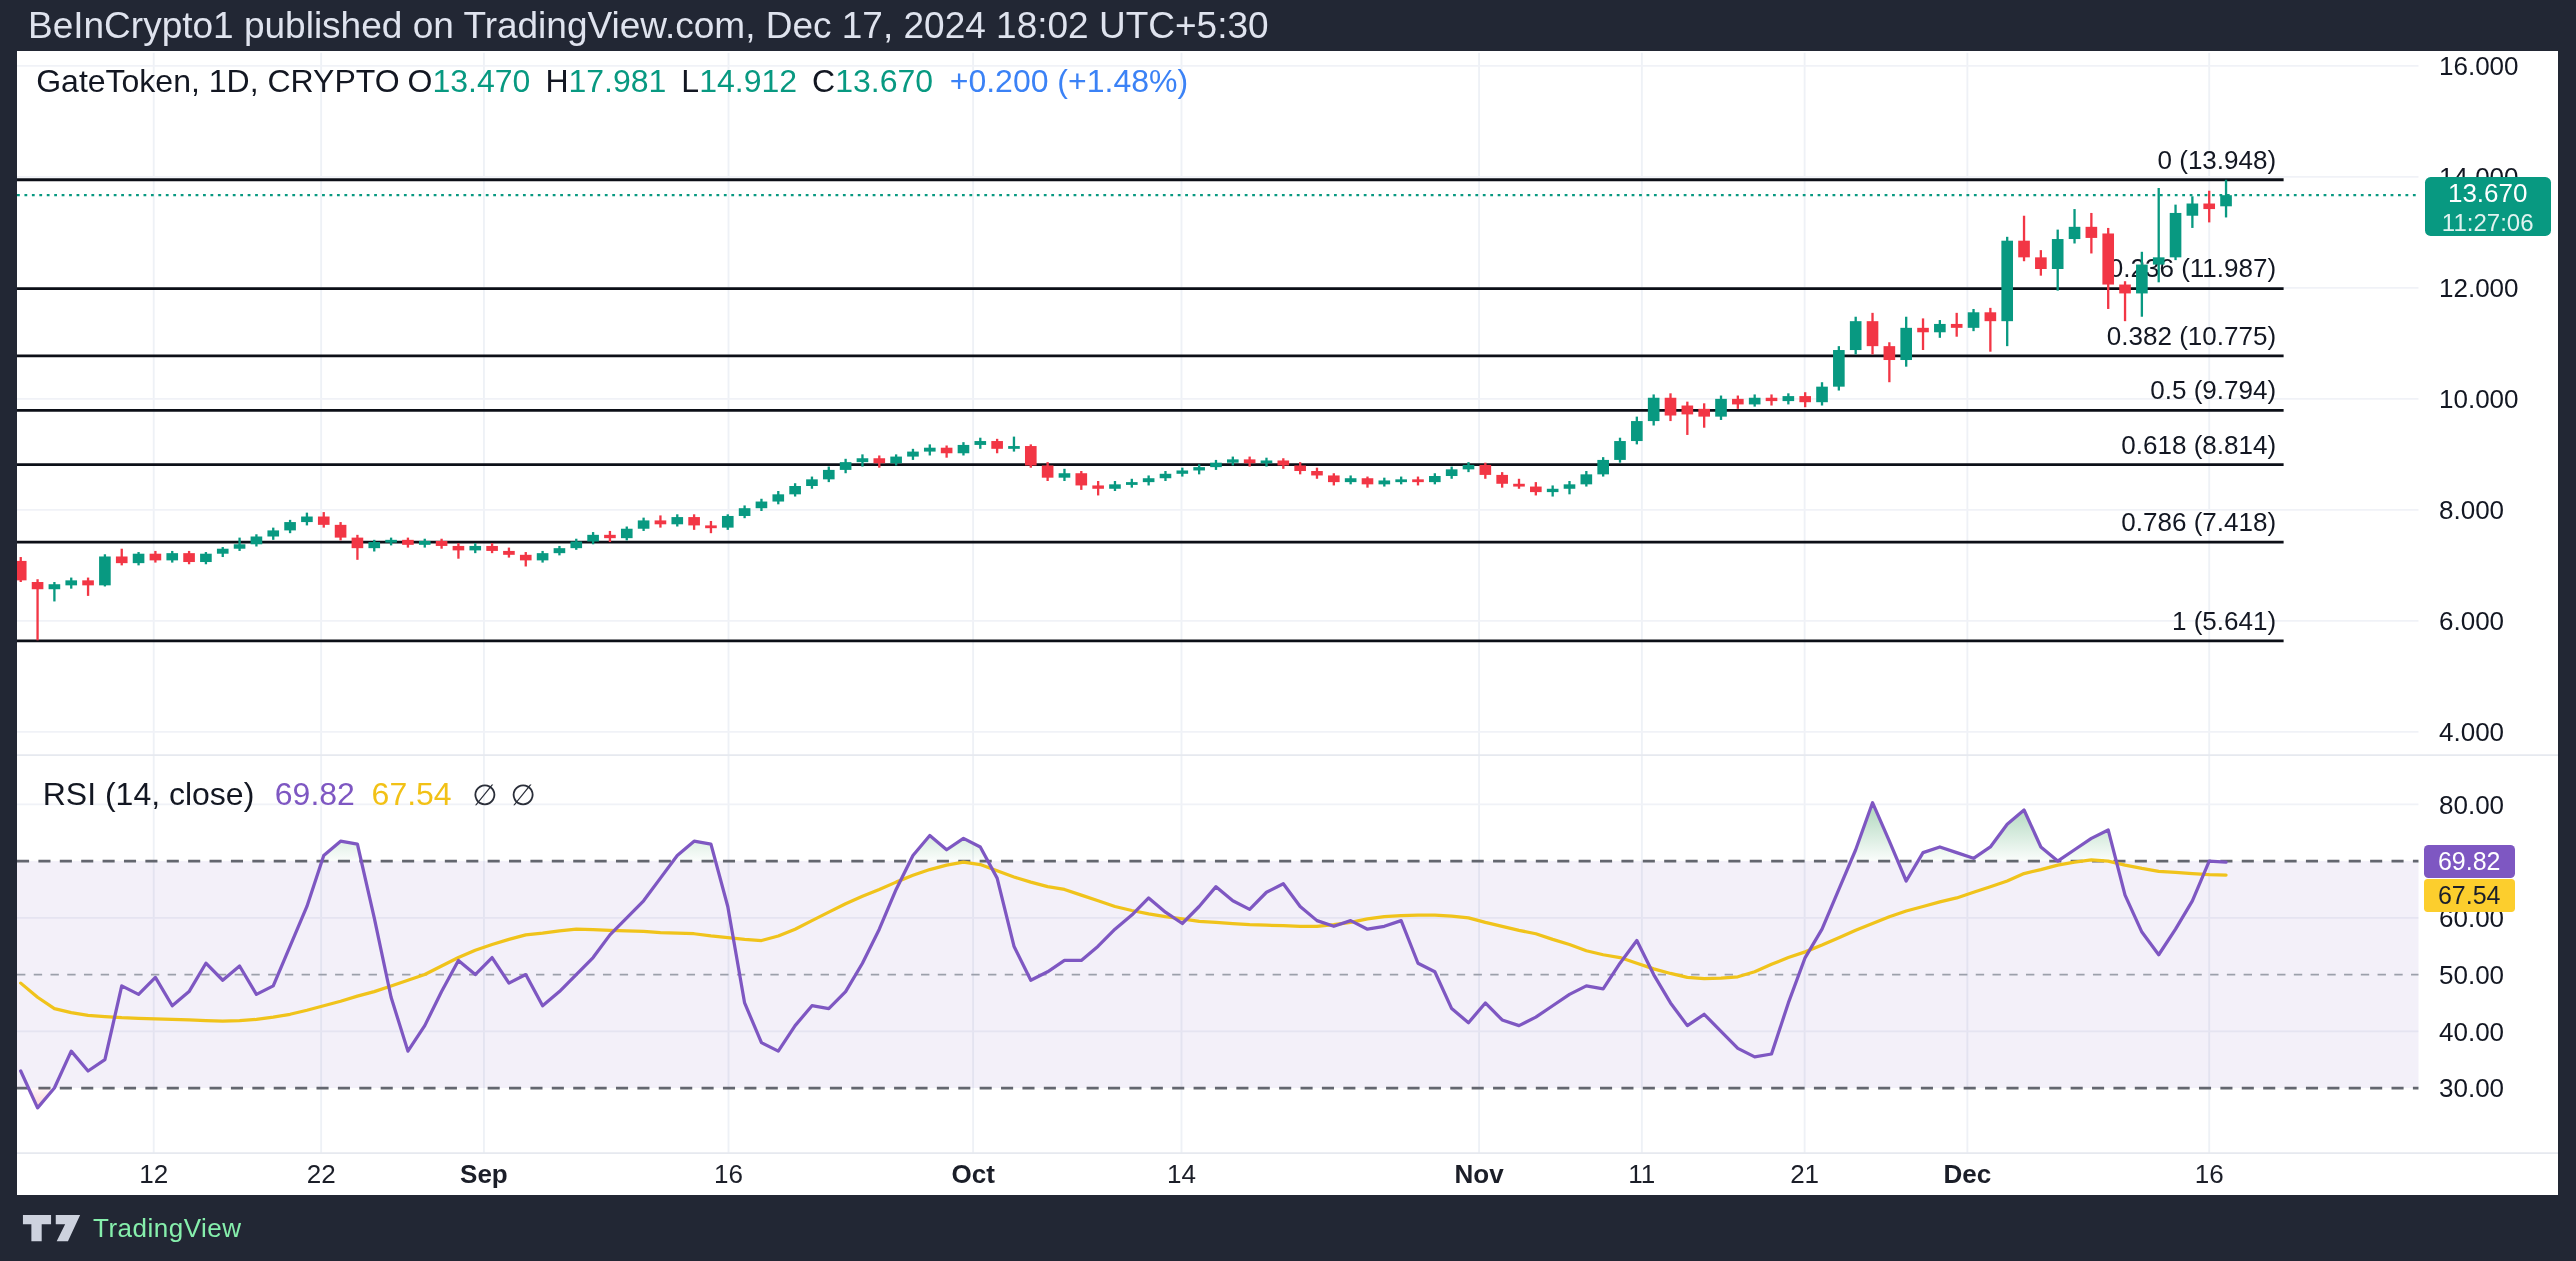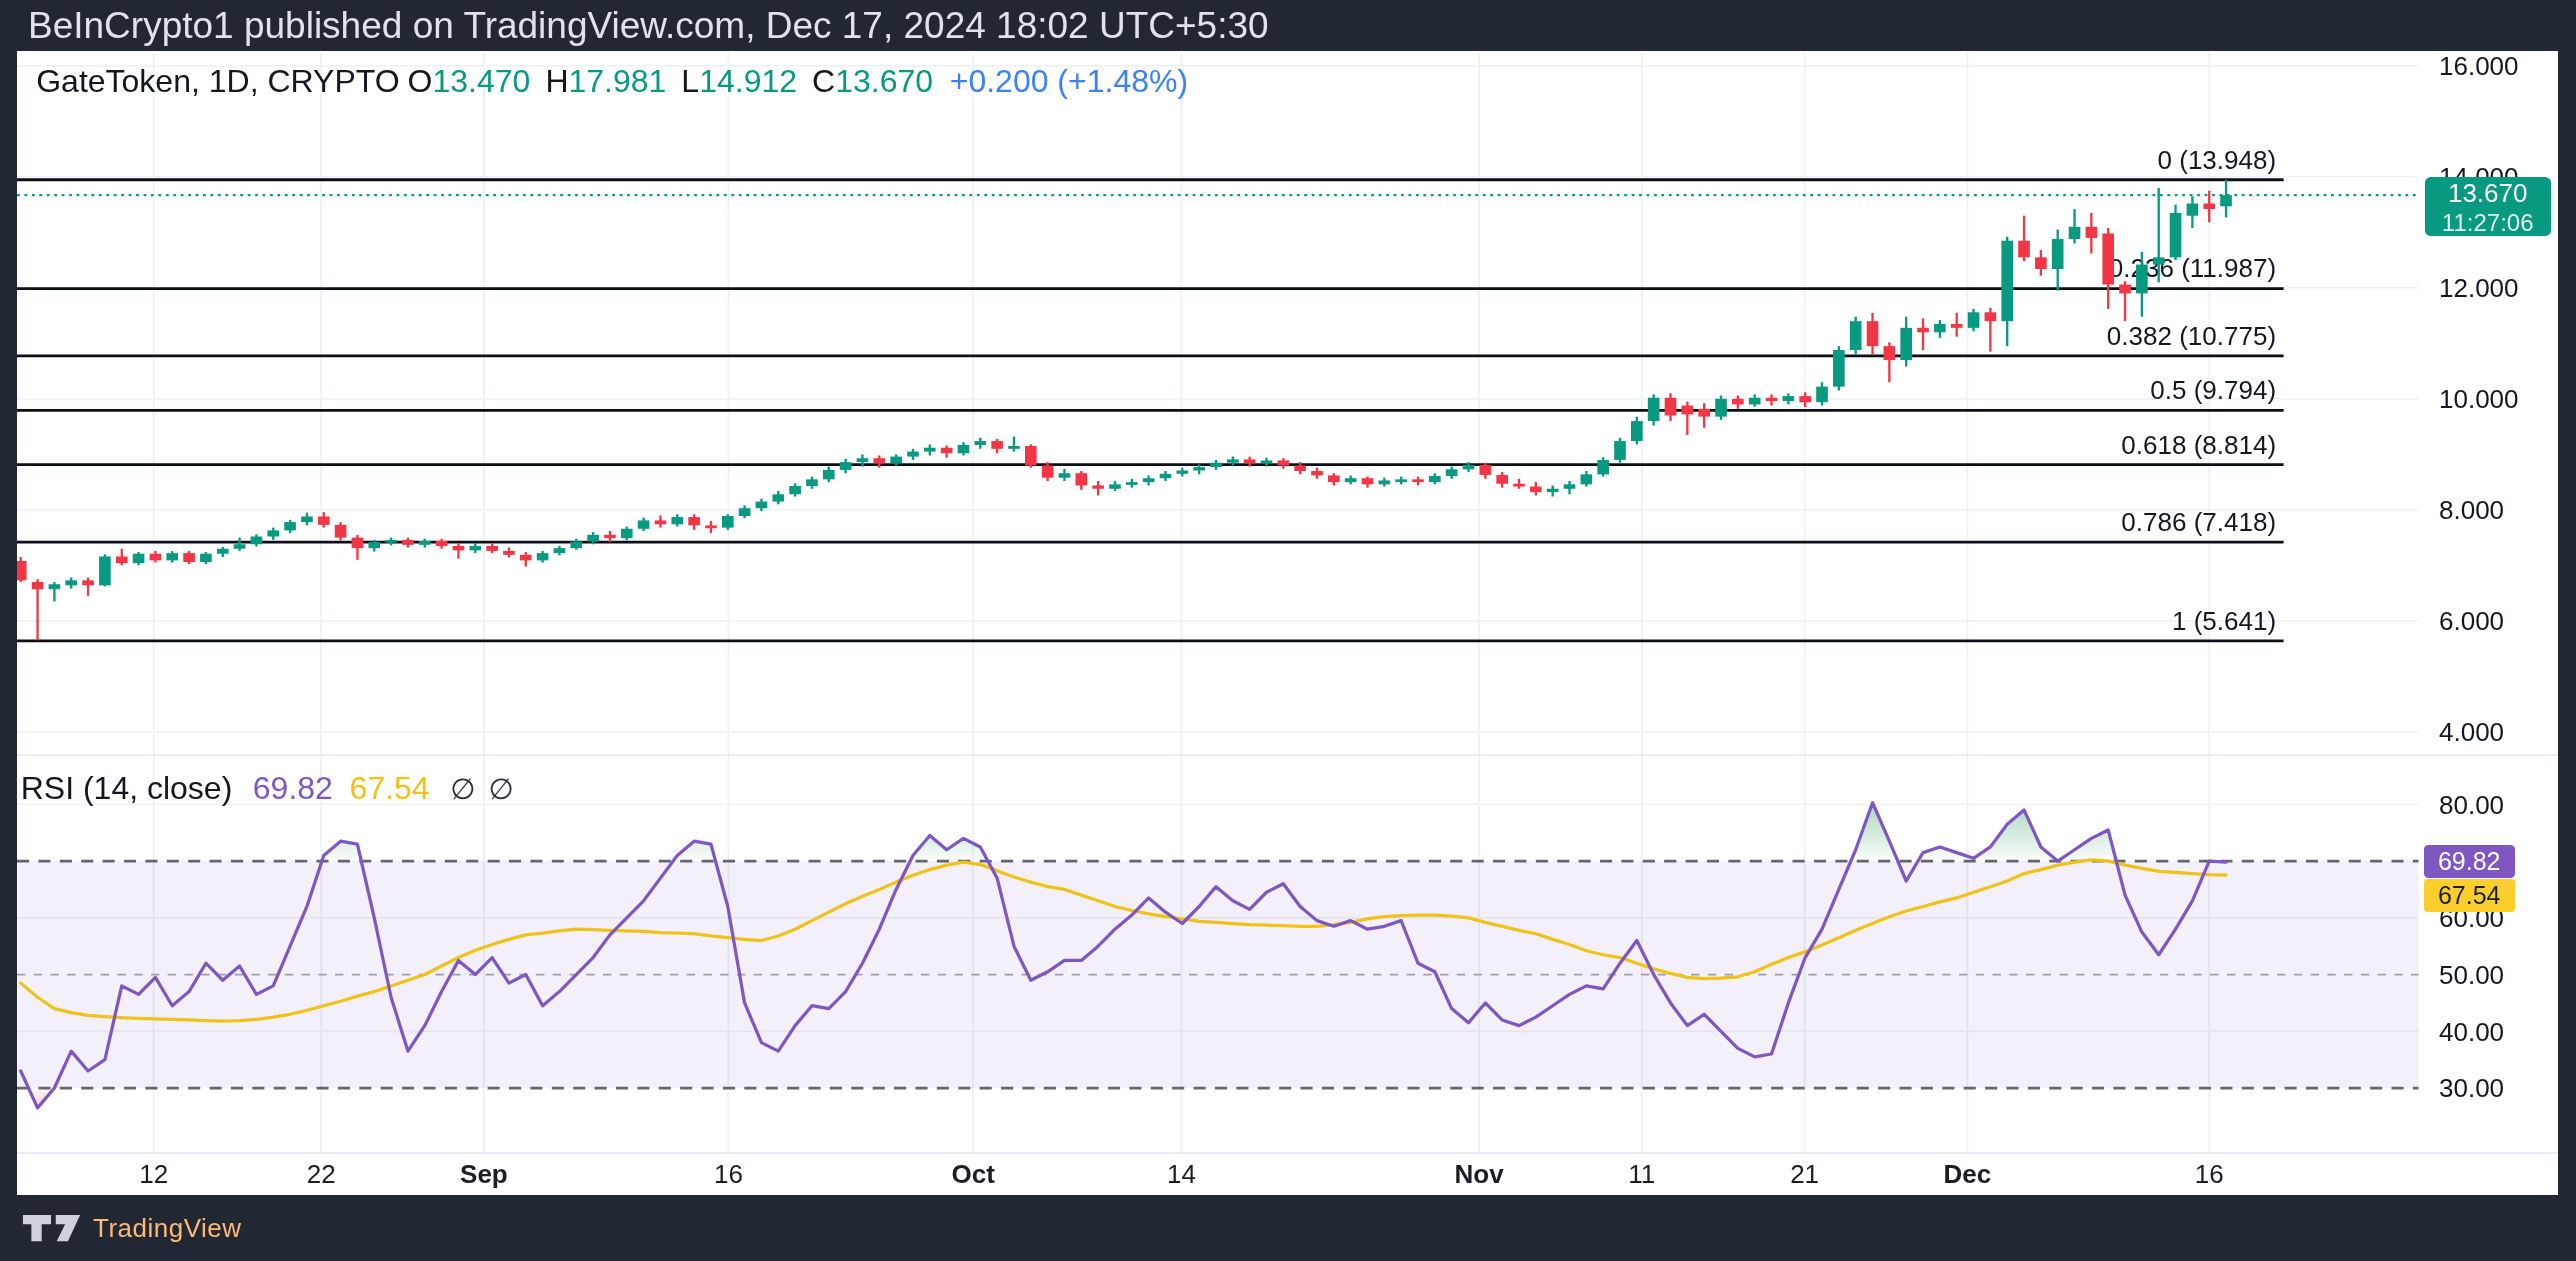--- a/index.html
+++ b/index.html
@@ -9,38 +9,38 @@
   .top-bar{position:absolute;left:0;top:0;width:2576px;height:51px;line-height:51px;
            color:#dfe3ee;font-size:37px;padding-left:28px;box-sizing:border-box;white-space:nowrap;}
   .chart-area{position:absolute;left:16.7px;top:51px;width:2541px;height:1144px;background:#ffffff;}
   #chart-svg{position:absolute;left:0;top:0;}
   .legend{position:absolute;left:19.5px;top:10.2px;height:41px;line-height:41px;font-size:32px;
           color:#131722;white-space:nowrap;}
   .legend .sym{margin-right:8px;}
   .legend .lbl{color:#131722;margin-left:15px;}
   .legend .val{color:#089981;}
   .legend .chg{color:#3b82f6;margin-left:16.7px;}
-  .rsi-legend{position:absolute;left:4px;top:717px;height:41px;line-height:41px;font-size:32px;
+  .rsi-legend{position:absolute;left:26px;top:717px;height:41px;line-height:53px;font-size:32px;
               color:#131722;white-space:nowrap;}
   .rsi-legend .v-rsi{color:#7e57c2;margin-left:20.5px;}
   .rsi-legend .v-ma{color:#f2c116;margin-left:16.7px;}
   .rsi-legend .noicon{color:#2a2e39;margin-left:20.5px;font-size:29px;}
   .rsi-legend .noicon + .noicon{margin-left:13px;}
   .price-badge{position:absolute;left:2408px;top:126px;width:126px;height:59px;background:#089981;
                border-radius:5.6px;color:#fff;text-align:center;font-size:26px;line-height:29px;
                padding-top:1.9px;box-sizing:border-box;}
   .price-badge .cd{font-size:24px;color:rgba(255,255,255,0.88);}
   .rsi-badge{position:absolute;left:2407px;width:91px;height:33px;border-radius:4.6px;
              text-align:center;font-size:25px;line-height:33px;}
   .rsi-badge.purple{top:794px;background:#7e57c2;color:#ffffff;}
   .rsi-badge.yellow{top:828px;background:#fcce2d;color:#1b1f2b;border-radius:3.7px;}
   .footer{position:absolute;left:0;top:1195px;width:2576px;height:66px;background:#222734;
           display:flex;align-items:center;}
   .brand{display:flex;align-items:center;margin-left:22px;}
-  .brand-text{color:#fdba74;font-size:26px;margin-left:11px;letter-spacing:0.5px;}
+  .brand-text{color:#86efac;font-size:26px;margin-left:11px;letter-spacing:0.5px;}
 </style>
 </head>
 <body>
 
 <div class="screen">
 
   <div class="top-bar">
     <span>BeInCrypto1 published on TradingView.com, Dec 17, 2024 18:02 UTC+5:30</span>
   </div>
 

